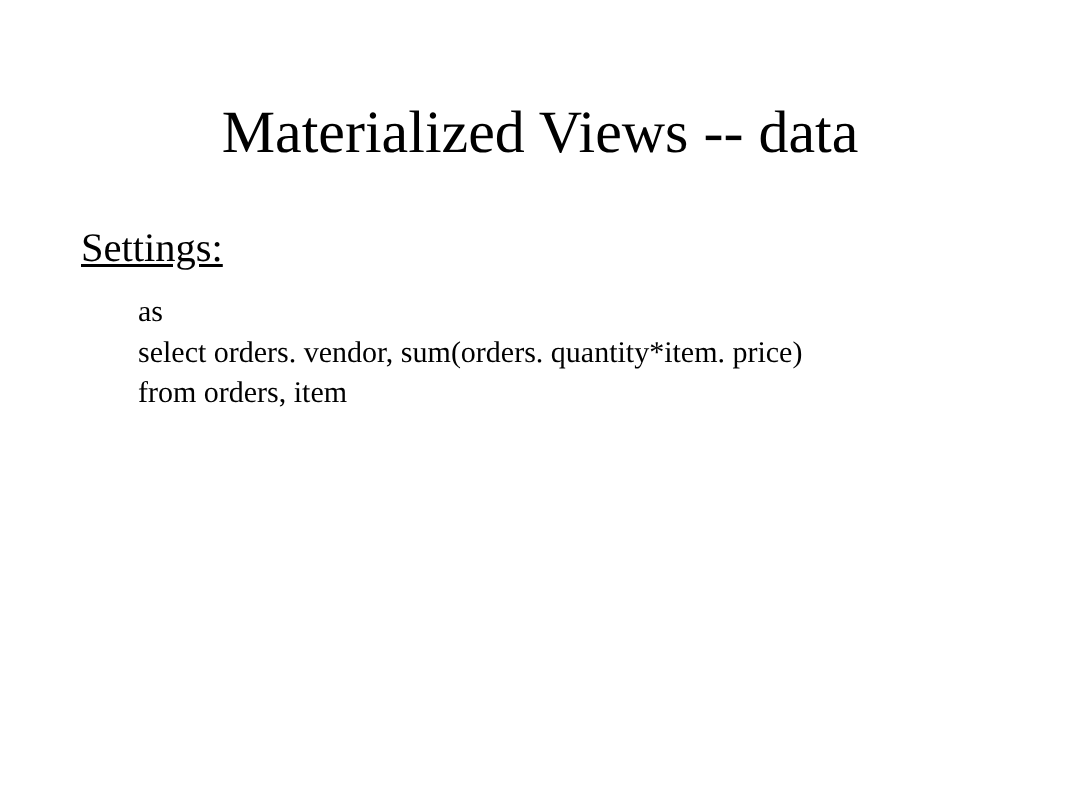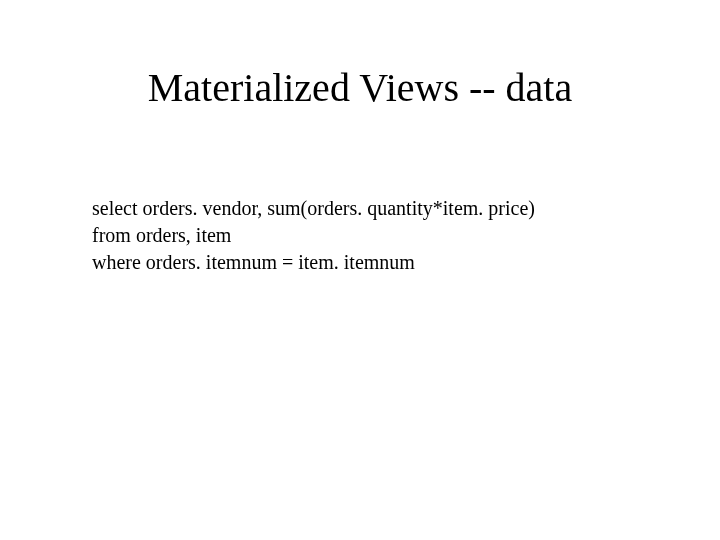--- a/index.html
+++ b/index.html
@@ -43,18 +43,19 @@
   }
   .code-line {
     white-space: pre;
   }
 </style>
 </head>
 <body>
 
 <div class="slide">
   <div class="title">Materialized Views -- data</div>
+  <div class="settings-label">Settings:</div>
   <div class="code-block">
+    <div class="code-line">as</div>
     <div class="code-line">select orders. vendor, sum(orders. quantity*item. price)</div>
     <div class="code-line">from orders, item</div>
-    <div class="code-line">where orders. itemnum = item. itemnum</div>
   </div>
 </div>
 
 </body></html>

